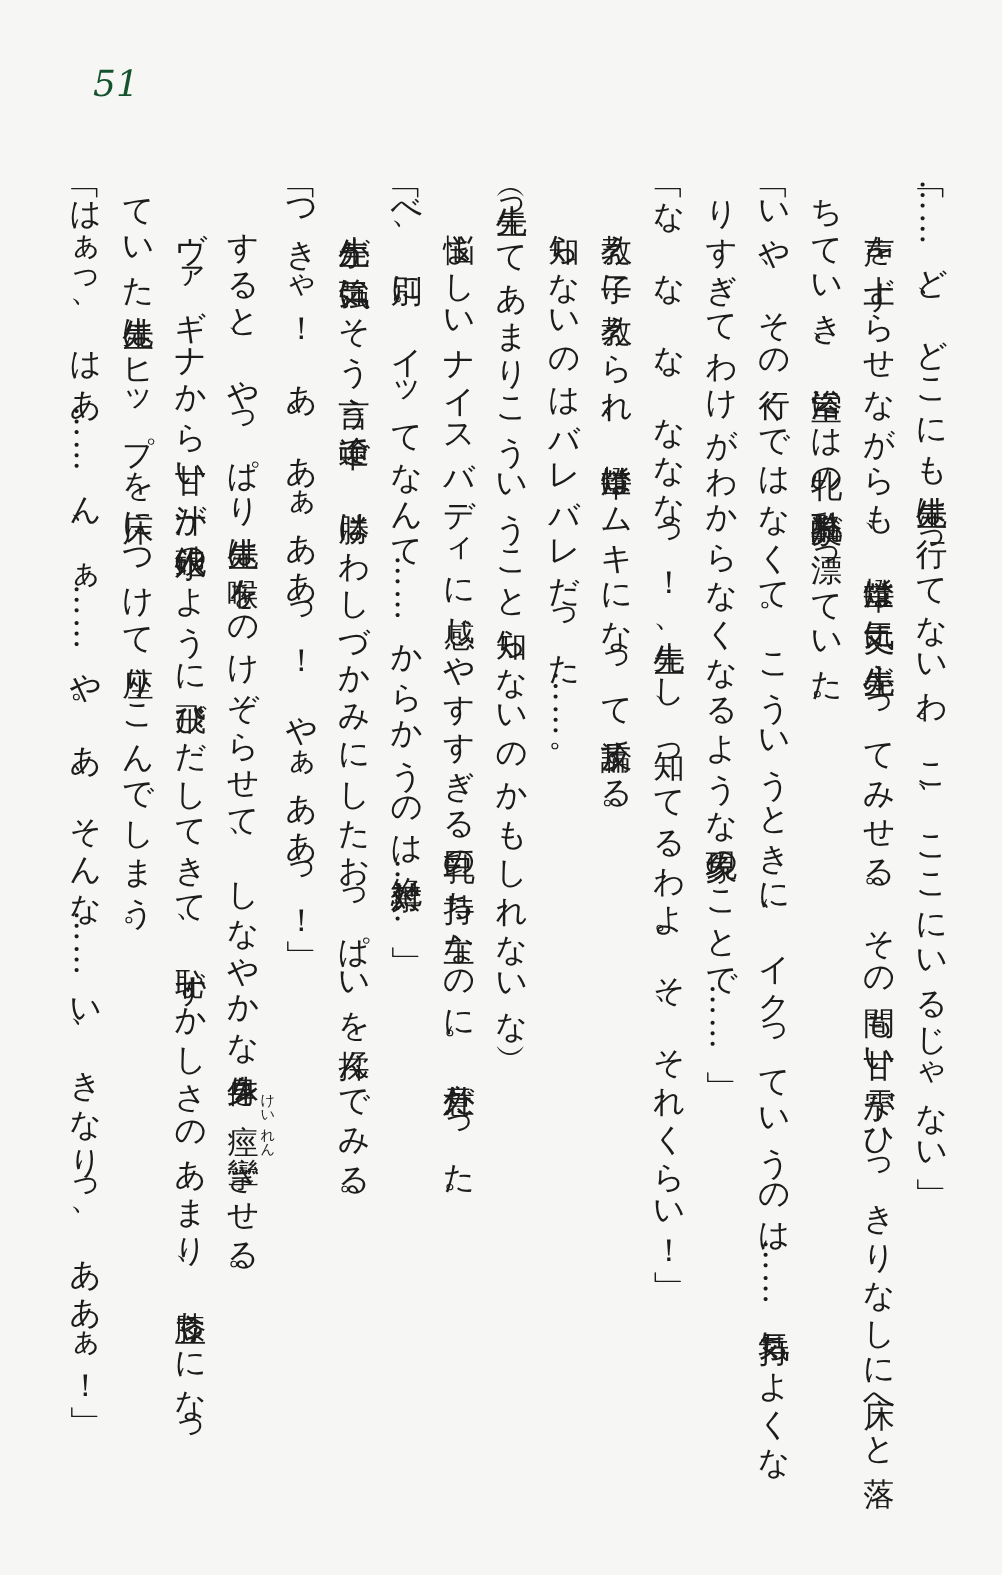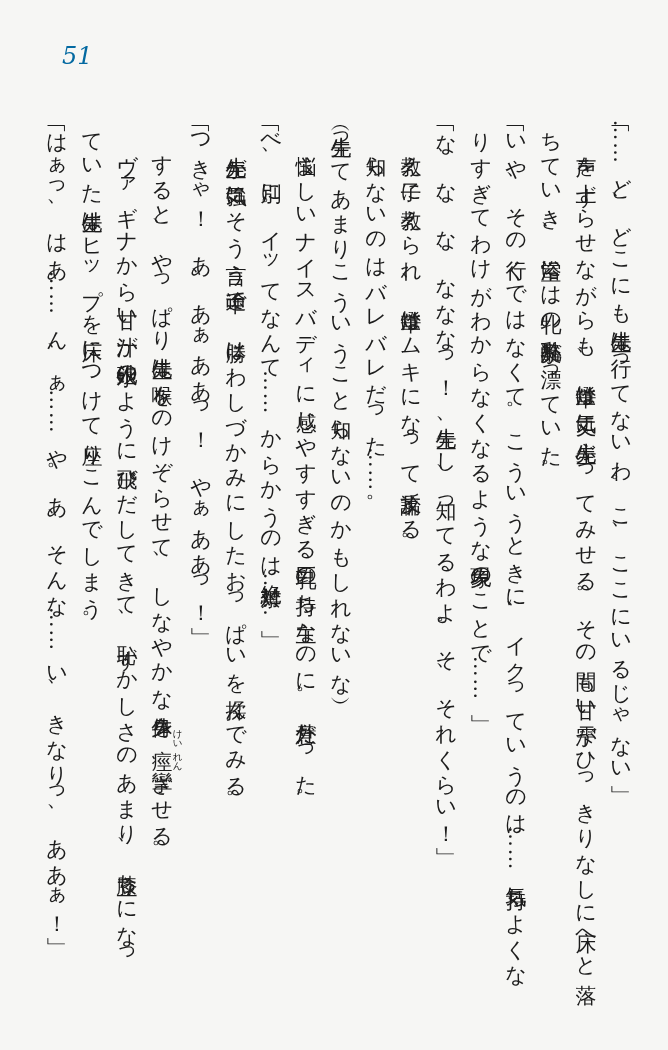--- a/index.html
+++ b/index.html
@@ -14,21 +14,21 @@
     background: #f6f6f4;
     overflow: hidden;
   }
   .page-number {
     position: absolute;
     top: 42px;
     left: 62px;
     font-family: "DejaVu Serif", "Liberation Serif", serif;
     font-style: italic;
     font-size: 24px;
-    color: #0369a1;
+    color: #14532d;
   }
   .text-block {
     position: absolute;
     top: 118px;
     right: 30px;
     width: 600px;
     height: 868px;
     writing-mode: vertical-rl;
     font-family: "DejaVu Serif", "Liberation Serif", serif;
     font-size: 21px;

